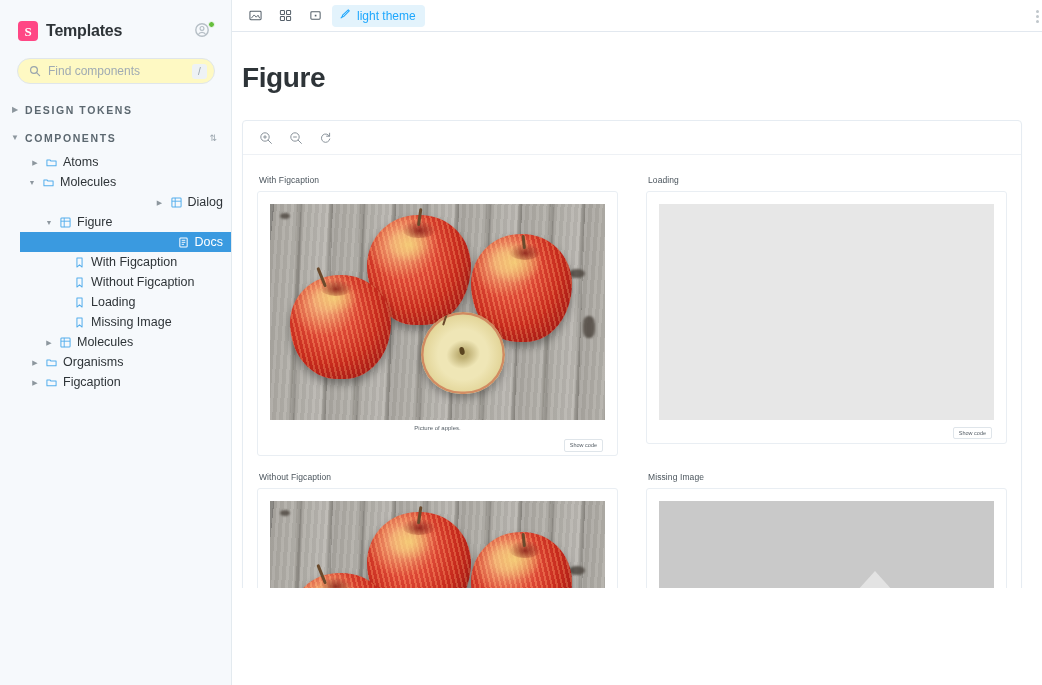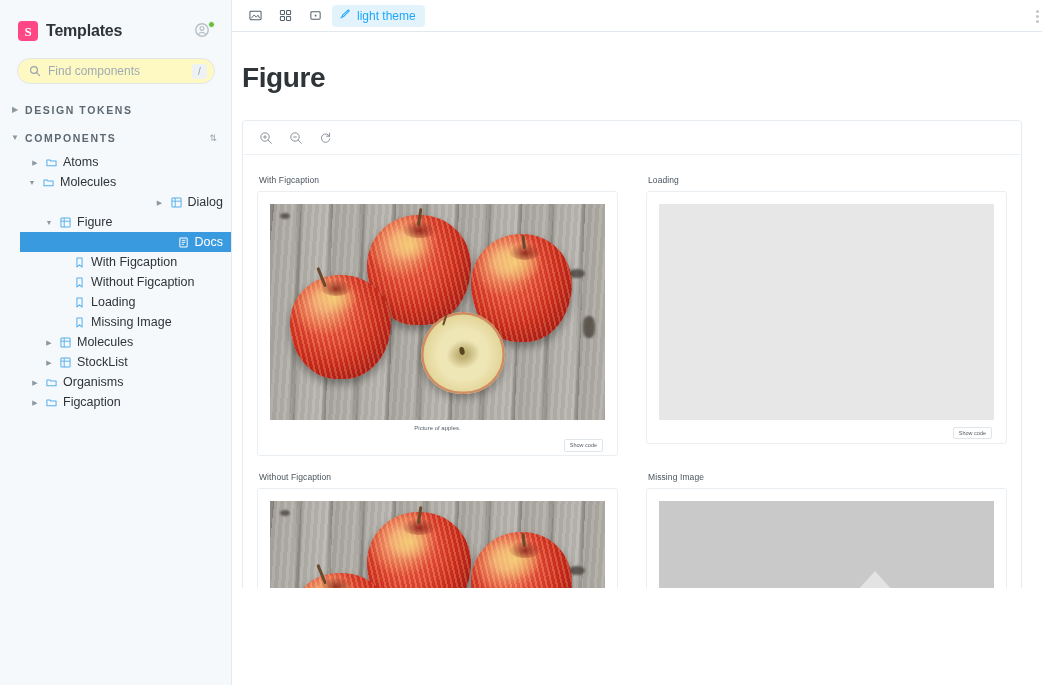--- a/index.html
+++ b/index.html
@@ -435,31 +435,20 @@
           <div class="node" style="padding-left: 24px;">
             <span class="tw">▶</span>
             <span class="ic">
               <svg width="11" height="11" viewBox="0 0 12 12">
                 <rect x="1" y="1" width="10" height="10" rx="1" fill="none" stroke="#54aeec" stroke-width="1.1"></rect>
                 <line x1="1" y1="4.6" x2="11" y2="4.6" stroke="#54aeec" stroke-width="1"></line>
                 <line x1="4.6" y1="1" x2="4.6" y2="11" stroke="#54aeec" stroke-width="1"></line>
               </svg>
             </span>
             <span class="lbl">Molecules</span>
-          </div>
-          <div class="node" style="padding-left: 24px;">
-            <span class="tw">▶</span>
-            <span class="ic">
-              <svg width="11" height="11" viewBox="0 0 12 12">
-                <rect x="1" y="1" width="10" height="10" rx="1" fill="none" stroke="#54aeec" stroke-width="1.1"></rect>
-                <line x1="1" y1="4.6" x2="11" y2="4.6" stroke="#54aeec" stroke-width="1"></line>
-                <line x1="4.6" y1="1" x2="4.6" y2="11" stroke="#54aeec" stroke-width="1"></line>
-              </svg>
-            </span>
-            <span class="lbl">StockList</span>
           </div>
           <div class="node" style="padding-left: 10px;">
             <span class="tw">▶</span>
             <span class="ic">
               <svg width="11" height="11" viewBox="0 0 12 12">
                 <path d="M1 3.2h3.3l.9 1.1H11v5.3H1z" fill="none" stroke="#54aeec" stroke-width="1.1" stroke-linejoin="round"></path>
               </svg>
             </span>
             <span class="lbl">Organisms</span>
           </div>

